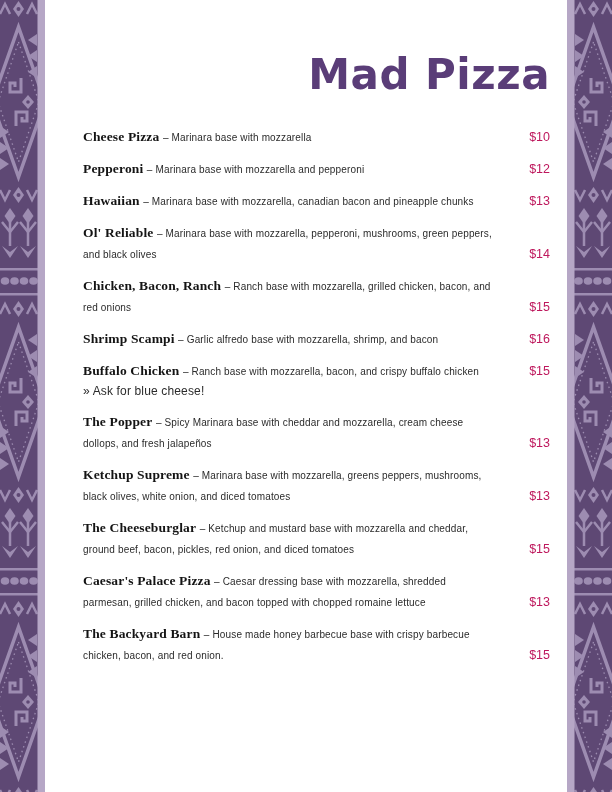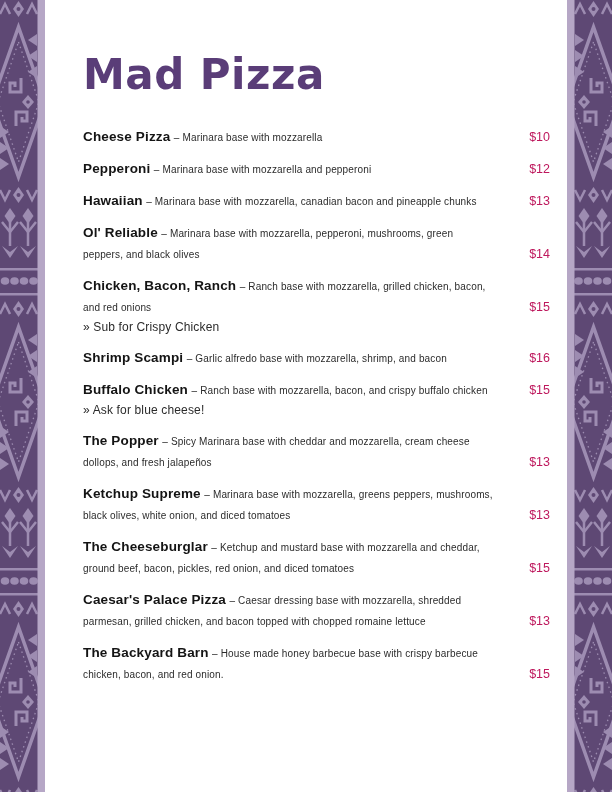--- a/index.html
+++ b/index.html
@@ -13,40 +13,40 @@
   .page-border {
     position:absolute; top:0; width:45px; height:792px;
   }
   .page-border.left  { left:0; }
   .page-border.right { right:0; transform:scaleX(-1); }
   .content {
     position:absolute; left:83px; top:0; width:467px;
   }
   .page-title {
     margin:50px 0 0 0;
-    text-align:left;
+    text-align:right;
     font-family:"DejaVu Sans", sans-serif;
     font-weight:700;
     font-size:42px;
     color:#5A3D78;
     letter-spacing:0.5px;
   }
   .menu-list { margin-top:27px; }
   .menu-item { margin-bottom:10px; }
   .item-row { display:flex; }
   .item-text {
     flex:1;
     padding-right:24px;
     font-size:12px;
     line-height:21px;
     color:#2b2b2b;
     letter-spacing:0.15px;
   }
   .item-name {
-    font-family:Liberation Sans, sans-serif;
+    font-family:Liberation Serif, serif;
     font-weight:700;
     font-size:13.5px;
     color:#141414;
   }
   .item-desc { font-size:10px; color:#2b2b2b; }
   .item-price {
     align-self:flex-end;
     min-width:30px;
     text-align:right;
     font-size:12.5px;
@@ -199,21 +199,20 @@
   </div>
 
   <div class="menu-item">
     <div class="item-row">
       <div class="item-text">
         <span class="item-name">Chicken, Bacon, Ranch</span>
         <span class="item-desc">– Ranch base with mozzarella, grilled chicken, bacon, and red onions</span>
       </div>
       <div class="item-price">$15</div>
     </div>
-    <div class="item-note">» Sub for Crispy Chicken</div>
   </div>
 
   <div class="menu-item">
     <div class="item-row">
       <div class="item-text">
         <span class="item-name">Shrimp Scampi</span>
         <span class="item-desc">– Garlic alfredo base with mozzarella, shrimp, and bacon</span>
       </div>
       <div class="item-price">$16</div>
     </div>

